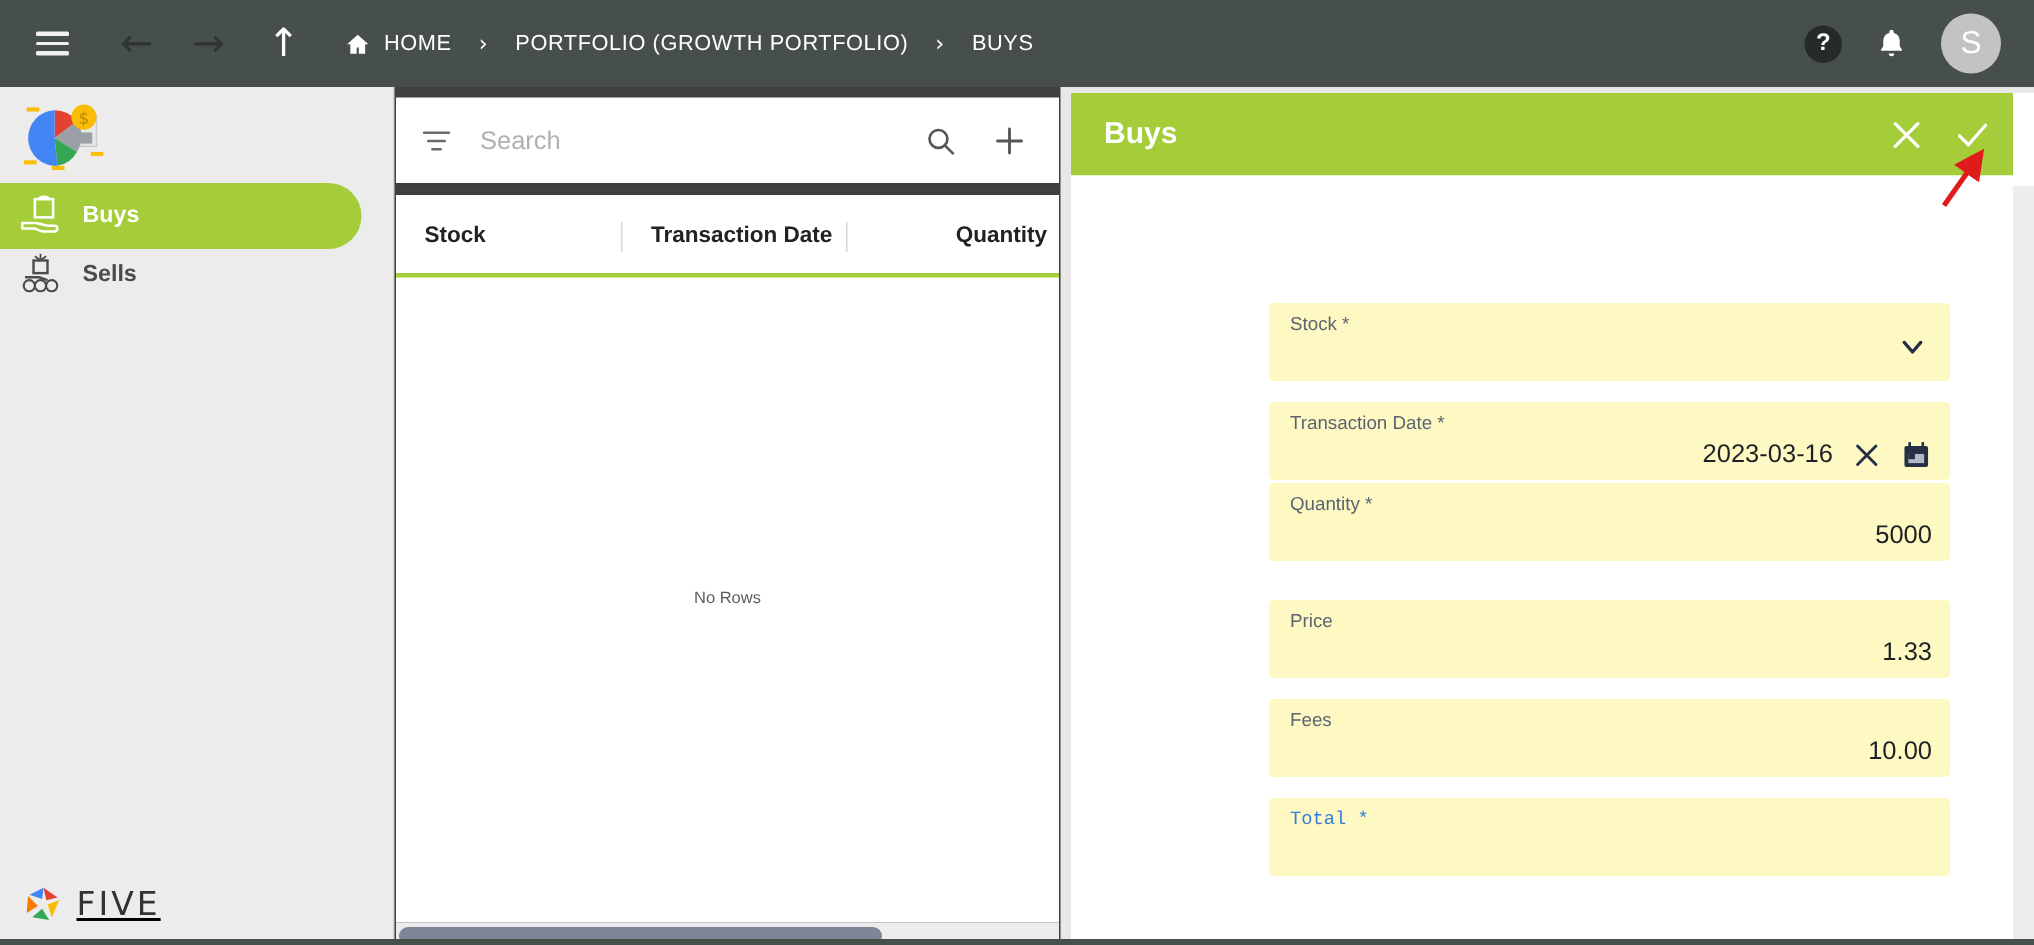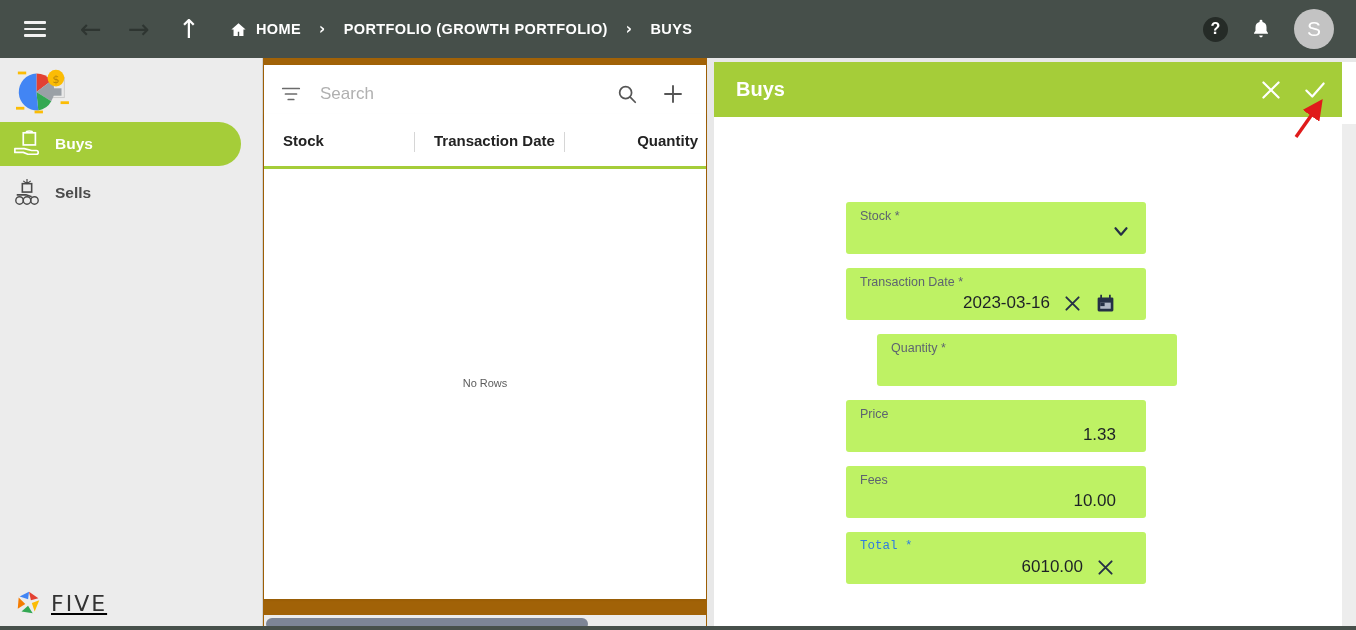--- a/index.html
+++ b/index.html
@@ -14,21 +14,21 @@
   
   .topbar {
     position: absolute; left:0; top:0; width:1356px; height:58px;
     background:#464f4a; display:flex; align-items:center;
   }
   .topbar .nav-icon { width:38px; height:38px; display:flex; align-items:center; justify-content:center; }
   .hamburger { width:22px; }
   .hamburger span { display:block; height:2.4px; background:#f2f2f2; margin:4px 0; border-radius:1px; }
   .arrow-dim { color:#2e3531; font-size:26px; line-height:1; font-family:"DejaVu Sans", sans-serif; }
   .arrow-lit { color:#ffffff; font-size:26px; line-height:1; font-family:"DejaVu Sans", sans-serif; }
-  .crumbs { display:flex; align-items:center; color:#ffffff; font-size:14.5px; font-weight:bold; letter-spacing:.4px; }
+  .crumbs { display:flex; align-items:center; color:#ffffff; font-size:14.5px; font-weight:normal; letter-spacing:.4px; }
   .crumbs .sep { margin:0 18px; color:#ffffff; font-size:15px; font-family:"DejaVu Sans", sans-serif; }
   .crumb { display:flex; align-items:center; gap:9px; white-space:nowrap; }
   .topbar-right { margin-left:auto; display:flex; align-items:center; gap:22px; padding-right:22px; }
   .help-circle {
     width:25px; height:25px; border-radius:50%; background:#252b27; color:#fff;
     display:flex; align-items:center; justify-content:center; font-size:16px; font-weight:bold;
   }
   .avatar {
     width:40px; height:40px; border-radius:50%; background:#c3c3c3; color:#ffffff;
     display:flex; align-items:center; justify-content:center; font-size:21px;
@@ -44,34 +44,34 @@
     position:absolute; left:0; width:241px; height:44px;
     display:flex; align-items:center; gap:13px; padding-left:12px;
   }
   .navitem.active { background:#a5cd39; border-radius:0 22px 22px 0; }
   .navitem .label { font-size:15.5px; color:#4b4b4b; font-weight:bold; }
   .navitem.active .label { color:#ffffff; }
   .five-logo { position:absolute; left:14px; bottom:12px; display:flex; align-items:center; gap:7px;text-decoration:underline; }
   .five-word { font-size:22px; letter-spacing:2px; color:#333; font-family:"DejaVu Sans", sans-serif; }
 
   
-  .listpanel { position:absolute; left:263px; top:58px; width:444px; height:572px; background:#a16207; }
+  .listpanel { position:absolute; left:263px; top:58px; width:444px; height:572px; background:#404040; }
   .searchbar {
     position:absolute; left:1px; top:7px; width:442px; height:57px; background:#fff;
     display:flex; align-items:center; padding:0 16px; box-shadow:0 1px 2px rgba(0,0,0,.08);
   }
   .search-input {
     flex:1; border:none; outline:none; font-size:17px; color:#333;
     font-family:"Liberation Sans", sans-serif; margin-left:18px; background:transparent;
   }
   .search-input::placeholder { color:#b0b0b0; }
   .icon-btn { width:34px; height:34px; display:flex; align-items:center; justify-content:center; }
 
   .grid {
-    position:absolute; left:1px; top:56px; width:442px; height:485px; background:#fff;
+    position:absolute; left:1px; top:72px; width:442px; height:485px; background:#fff;
     box-shadow:0 1px 2px rgba(0,0,0,.08);
   }
   .grid-head {
     position:relative; height:55px; border-bottom:3px solid #a5cd39;
     display:flex; align-items:center;
   }
   .th { font-size:15px; font-weight:bold; color:#222; position:absolute; }
   .th-div { position:absolute; width:1px; height:20px; background:#d6d6d6; top:18px; }
   .norows {
     position:absolute; left:0; top:0; width:100%; height:100%;
@@ -85,22 +85,22 @@
   .formpanel { position:absolute; left:714px; top:62px; width:642px; height:568px; background:#ffffff; }
   .form-header {
     position:absolute; left:0; top:0; width:628px; height:55px; background:#a5cd39;
     display:flex; align-items:center; padding:0 14px 0 22px;
   }
   .form-title { color:#ffffff; font-size:20px; font-weight:bold; }
   .form-header-actions { margin-left:auto; display:flex; align-items:center; gap:18px; }
   .form-body { position:absolute; left:0; top:55px; width:628px; height:513px; background:#fff; }
 
   .field {
-    position:absolute; left:132px; width:300px; height:52px; background:#bef264;
-    border-radius:3px; padding:7px 30px 0 14px;
+    position:absolute; left:132px; width:454px; height:52px; background:#fef9c3;
+    border-radius:3px; padding:7px 12px 0 14px;
   }
   .field .flabel { font-size:12.5px; color:#5d6470; line-height:14px; }
   .field .flabel.focused { color:#2f7ce0;font-family:Liberation Mono, monospace; }
   .field .fvalue { font-size:17px; color:#1d2126; line-height:28px; }
   .field .fvalue.right { text-align:right; }
   .field-row { display:flex; align-items:center; justify-content:flex-end; gap:12px; }
   .chev { position:absolute; right:14px; top:18px; }
 
   .vscroll-right { position:absolute; right:0; top:62px; width:14px; height:568px; background:#ededed; }
   .bottom-strip { position:absolute; left:0; bottom:0; width:1356px; height:4px; background:#47504b; }
@@ -178,21 +178,21 @@
 
     <div class="navitem active" style="top:64px;">
       <svg width="30" height="28" viewBox="0 0 32 30">
         <rect x="12" y="3" width="13" height="13" fill="none" stroke="#ffffff" stroke-width="1.8"></rect>
         <path d="M15 3 C15 0.5 22 0.5 22 3" fill="none" stroke="#ffffff" stroke-width="1.6"></path>
         <path d="M3 20 h10 l8 2 h5 a2 2 0 0 1 0 4 h-9 l-5 -2 H3 z" fill="none" stroke="#ffffff" stroke-width="1.8" stroke-linejoin="round"></path>
       </svg>
       <span class="label">Buys</span>
     </div>
 
-    <div class="navitem" style="top:113px;align-items:center;">
+    <div class="navitem" style="top:103px;align-items:center;">
       <svg width="30" height="28" viewBox="0 0 32 30">
         <rect x="11" y="5" width="10" height="9" fill="none" stroke="#4b4b4b" stroke-width="1.7"></rect>
         <path d="M16 5 V0 M12 2 L16 5 M20 2 L16 5" stroke="#4b4b4b" stroke-width="1.3" fill="none"></path>
         <path d="M5 17 h10 l6 2" fill="none" stroke="#4b4b4b" stroke-width="1.7"></path>
         <circle cx="8" cy="23" r="4" fill="none" stroke="#4b4b4b" stroke-width="1.5"></circle>
         <circle cx="16" cy="23" r="4" fill="none" stroke="#4b4b4b" stroke-width="1.5"></circle>
         <circle cx="24" cy="23" r="4" fill="none" stroke="#4b4b4b" stroke-width="1.5"></circle>
       </svg>
       <span class="label">Sells</span>
     </div>
@@ -281,42 +281,37 @@
           <svg width="21" height="21" viewBox="0 0 24 24">
             <rect x="3" y="5" width="18" height="16" rx="1.5" fill="#253046"></rect>
             <rect x="6" y="2" width="2" height="5" fill="#253046"></rect>
             <rect x="16" y="2" width="2" height="5" fill="#253046"></rect>
             <rect x="6" y="11" width="12" height="7" fill="#b0b8c6"></rect>
             <rect x="6" y="11" width="5" height="4" fill="#253046"></rect>
           </svg>
         </div>
       </div>
 
-      <div class="field" style="top:217px;margin-left:31px;">
+      <div class="field" style="top:205px;">
         <div class="flabel">Quantity *</div>
+        <div class="fvalue right">5000</div>
       </div>
 
       <div class="field" style="top:283px;">
         <div class="flabel">Price</div>
         <div class="fvalue right">1.33</div>
       </div>
 
       <div class="field" style="top:349px;">
         <div class="flabel">Fees</div>
         <div class="fvalue right">10.00</div>
       </div>
 
       <div class="field" style="top:415px;">
         <div class="flabel focused">Total *</div>
-        <div class="field-row">
-          <span class="fvalue right">6010.00</span>
-          <svg width="21" height="21" viewBox="0 0 24 24">
-            <path d="M5 5 L19 19 M19 5 L5 19" stroke="#253046" stroke-width="2.2" stroke-linecap="round"></path>
-          </svg>
-        </div>
       </div>
     </div>
 
     <div class="vscroll-right"></div>
   </div>
 
   <svg class="annot-arrow" width="44" height="48" viewBox="0 0 44 48">
     <defs>
       <marker id="ah" markerWidth="6" markerHeight="6" refX="4.6" refY="3" orient="auto">
         <path d="M0,0 L6,3 L0,6 z" fill="#e01b1b"></path>

